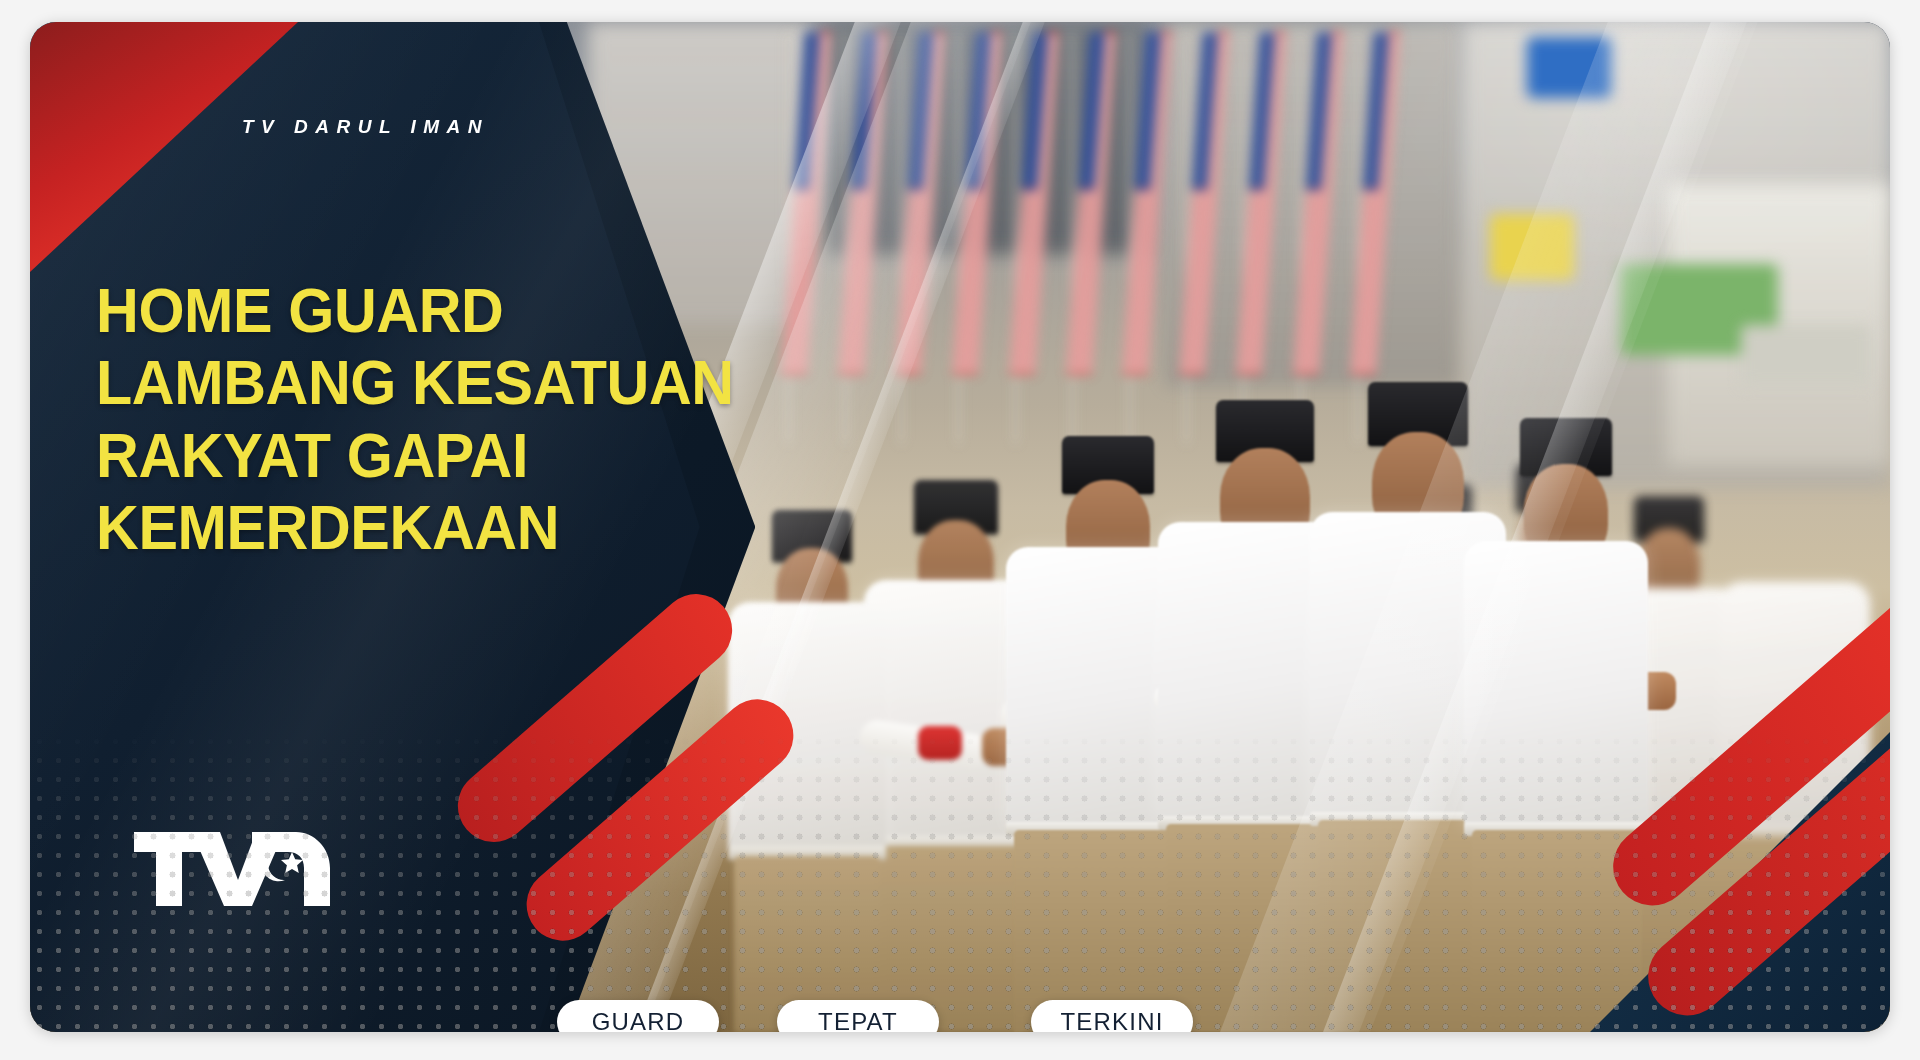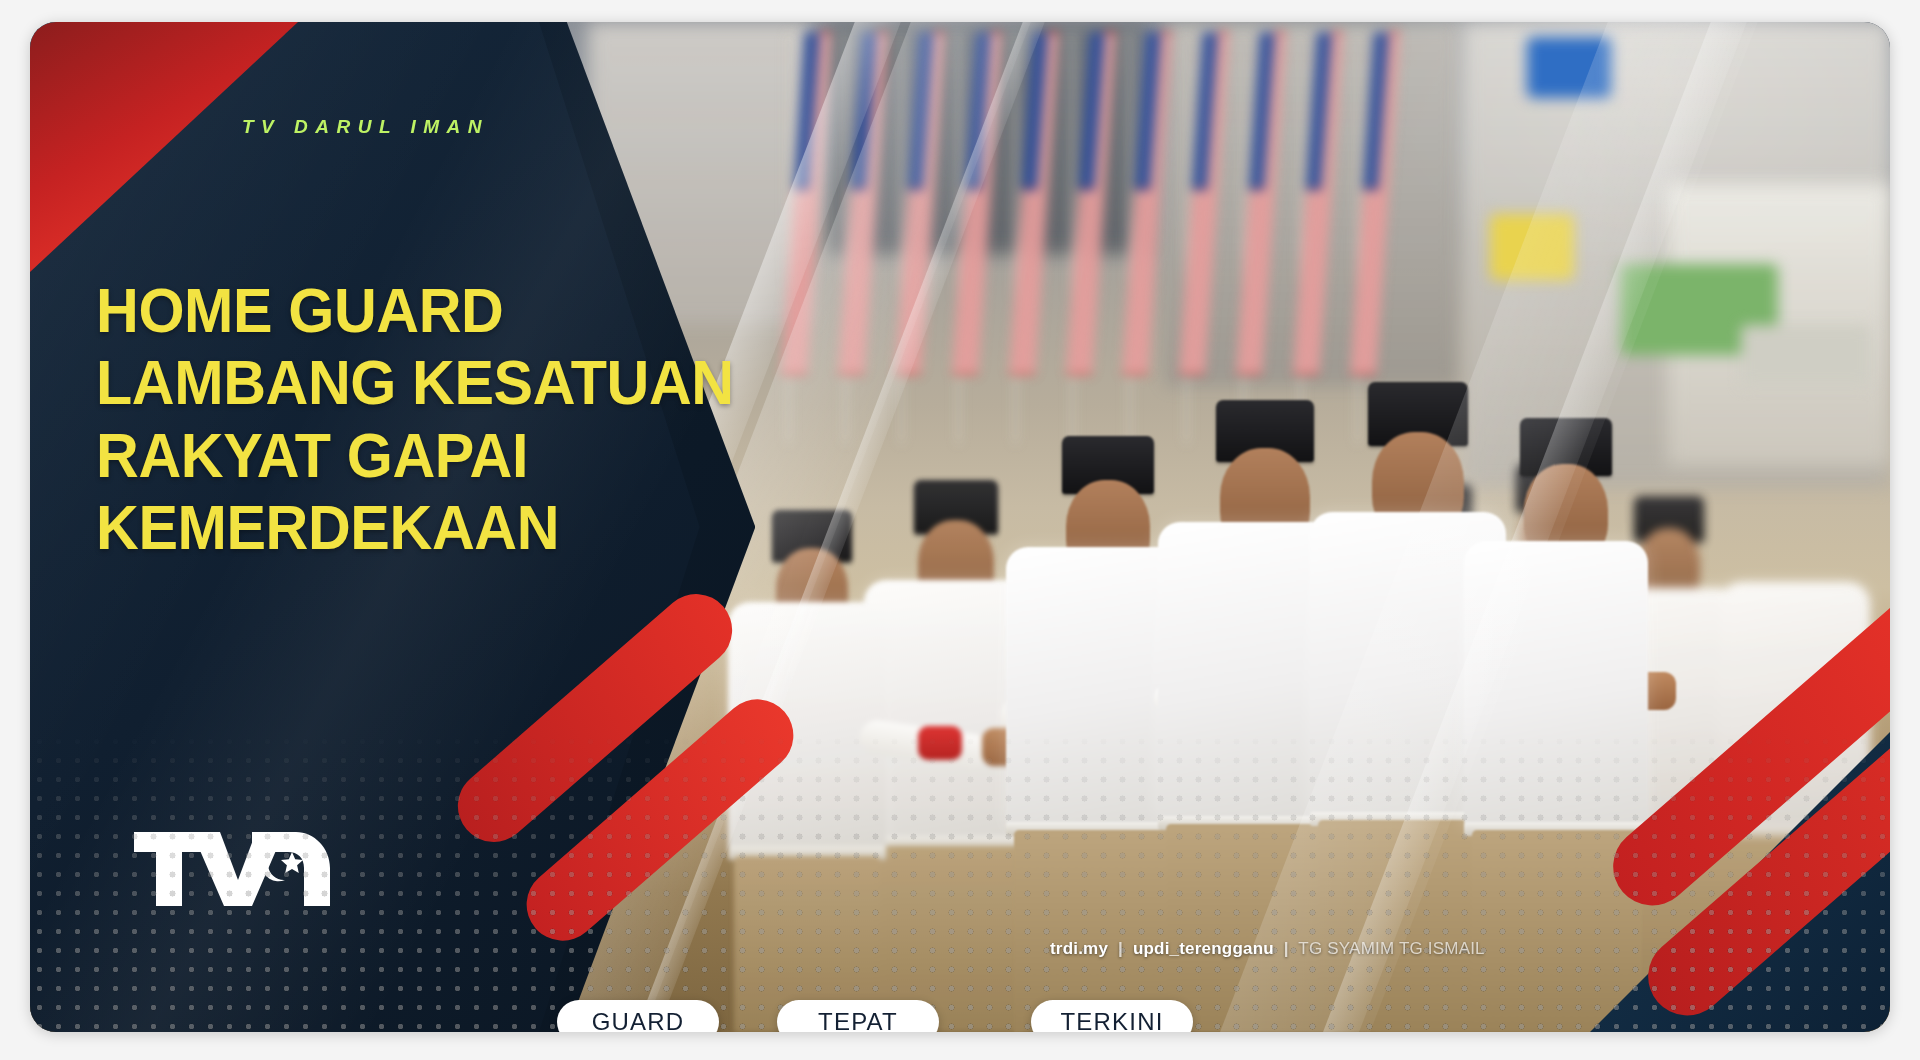--- a/index.html
+++ b/index.html
@@ -143,21 +143,21 @@
     clip-path:polygon(0 0, 100% 0, 0 100%);
     border-top-left-radius:26px;
   }
 
   
   .brand { position:absolute; left:212px; top:88px; }
   .brand-title {
     font-size:52px; font-weight:700; color:#e9eaec; letter-spacing:-.5px; line-height:1;
   }
   .brand-sub {
-    margin-top:6px; font-size:19px; font-weight:600; color:#bef264;
+    margin-top:6px; font-size:19px; font-weight:600; color:#ffffff;
     letter-spacing:7.5px; font-style:italic; text-align:right;
   }
 
   
   .headline {
     position:absolute; left:66px; top:252px; width:640px;
     color:#f2e342;
     font-family:"Liberation Sans Narrow","Liberation Sans", sans-serif;
     font-weight:700;
     font-size:63px;
@@ -419,27 +419,20 @@
     </svg>
   </div>
 
   <div class="navy-corner"></div>
   <div class="bar r1"></div>
   <div class="bar r2"></div>
 
   <div class="halftone-dark"></div>
   <div class="halftone"></div>
 
-  <div class="credits">
-    <span class="strong">trdi.my</span>
-    <span class="sep">|</span>
-    <span class="strong">updi_terengganu</span>
-    <span class="sep">|</span>
-    <span class="soft">TG SYAMIM TG ISMAIL</span>
-  </div>
 
   <div class="pills">
     <div class="pill p1">GUARD</div>
     <div class="pill p2">TEPAT</div>
     <div class="pill p3">TERKINI</div>
   </div>
 
 </div>
 
 </body></html>

